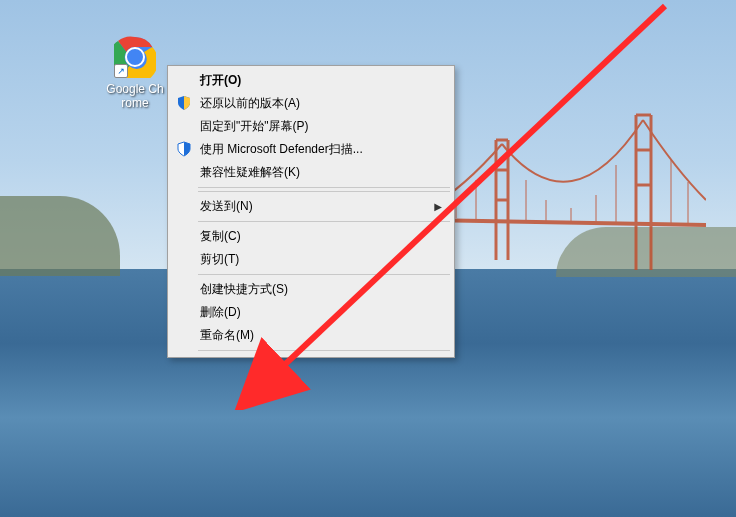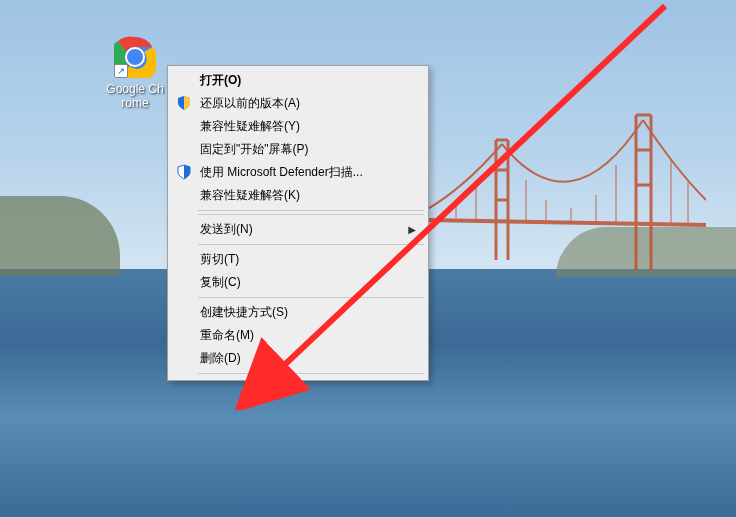--- a/index.html
+++ b/index.html
@@ -69,21 +69,21 @@
     .shortcut-arrow {
       position: absolute; left: 0; bottom: 0; width: 14px; height: 14px;
       background: #fff; border: 1px solid #888; border-radius: 2px;
       display: flex; align-items: center; justify-content: center;
       font-size: 9px; color: #0066cc;
     }
     .context-menu {
       position: absolute;
       left: 167px;
       top: 65px;
-      width: 262px;
+      width: 288px;
       background: #eeeeee;
       border: 1px solid #a0a0a0;
       box-shadow: 3px 3px 6px rgba(0,0,0,0.25);
       padding: 3px 2px;
     }
     .menu-item {
       display: flex;
       align-items: center;
       height: 23px;
       padding: 0 20px 0 30px;
@@ -174,57 +174,54 @@
       <span>打开(O)</span>
     </div>
     <div class="menu-item">
       <span class="mi-icon"><svg viewBox="0 0 16 16">
           <path d="M8 1 L14 3 V8 C14 12 8 15 8 15 C8 15 2 12 2 8 V3 Z" fill="#1e6fd9"></path>
           <path d="M8 1 L14 3 V8 C14 12 8 15 8 15 V1 Z" fill="#ffc83d"></path>
         </svg></span>
       <span>还原以前的版本(A)</span>
     </div>
     <div class="menu-item">
-      <span>兼容性疑难解答(Y)</span>
-    </div>
-    <div class="menu-item">
       <span>固定到"开始"屏幕(P)</span>
     </div>
     <div class="menu-item">
       <span class="mi-icon"><svg viewBox="0 0 16 16">
           <path d="M8 1 L14 3 V8 C14 12 8 15 8 15 C8 15 2 12 2 8 V3 Z" fill="#fff" stroke="#1e6fd9" stroke-width="1"></path>
           <path d="M8 1 L14 3 V8 C14 12 8 15 8 15 V1 Z" fill="#1e6fd9"></path>
         </svg></span>
       <span>使用 Microsoft Defender扫描...</span>
     </div>
     <div class="menu-item">
       <span>兼容性疑难解答(K)</span>
     </div>
     <div class="menu-sep"></div>
     <div class="menu-sep"></div>
     <div class="menu-item">
       <span>发送到(N)</span>
       <span class="submenu-arrow">▶</span>
     </div>
     <div class="menu-sep"></div>
     <div class="menu-item">
+      <span>复制(C)</span>
+    </div>
+    <div class="menu-item">
       <span>剪切(T)</span>
     </div>
-    <div class="menu-item">
-      <span>复制(C)</span>
-    </div>
     <div class="menu-sep"></div>
     <div class="menu-item">
       <span>创建快捷方式(S)</span>
     </div>
     <div class="menu-item">
+      <span>删除(D)</span>
+    </div>
+    <div class="menu-item">
       <span>重命名(M)</span>
-    </div>
-    <div class="menu-item">
-      <span>删除(D)</span>
     </div>
     <div class="menu-sep"></div>
   </div>
 
 <svg class="annotation-arrow" width="460" height="410">
   <defs>
     <marker id="ah" markerWidth="14" markerHeight="14" refX="6" refY="6" orient="auto">
       <path d="M0,0 L12,6 L0,12 Z" fill="#ff2a2a"></path>
     </marker>
   </defs>

